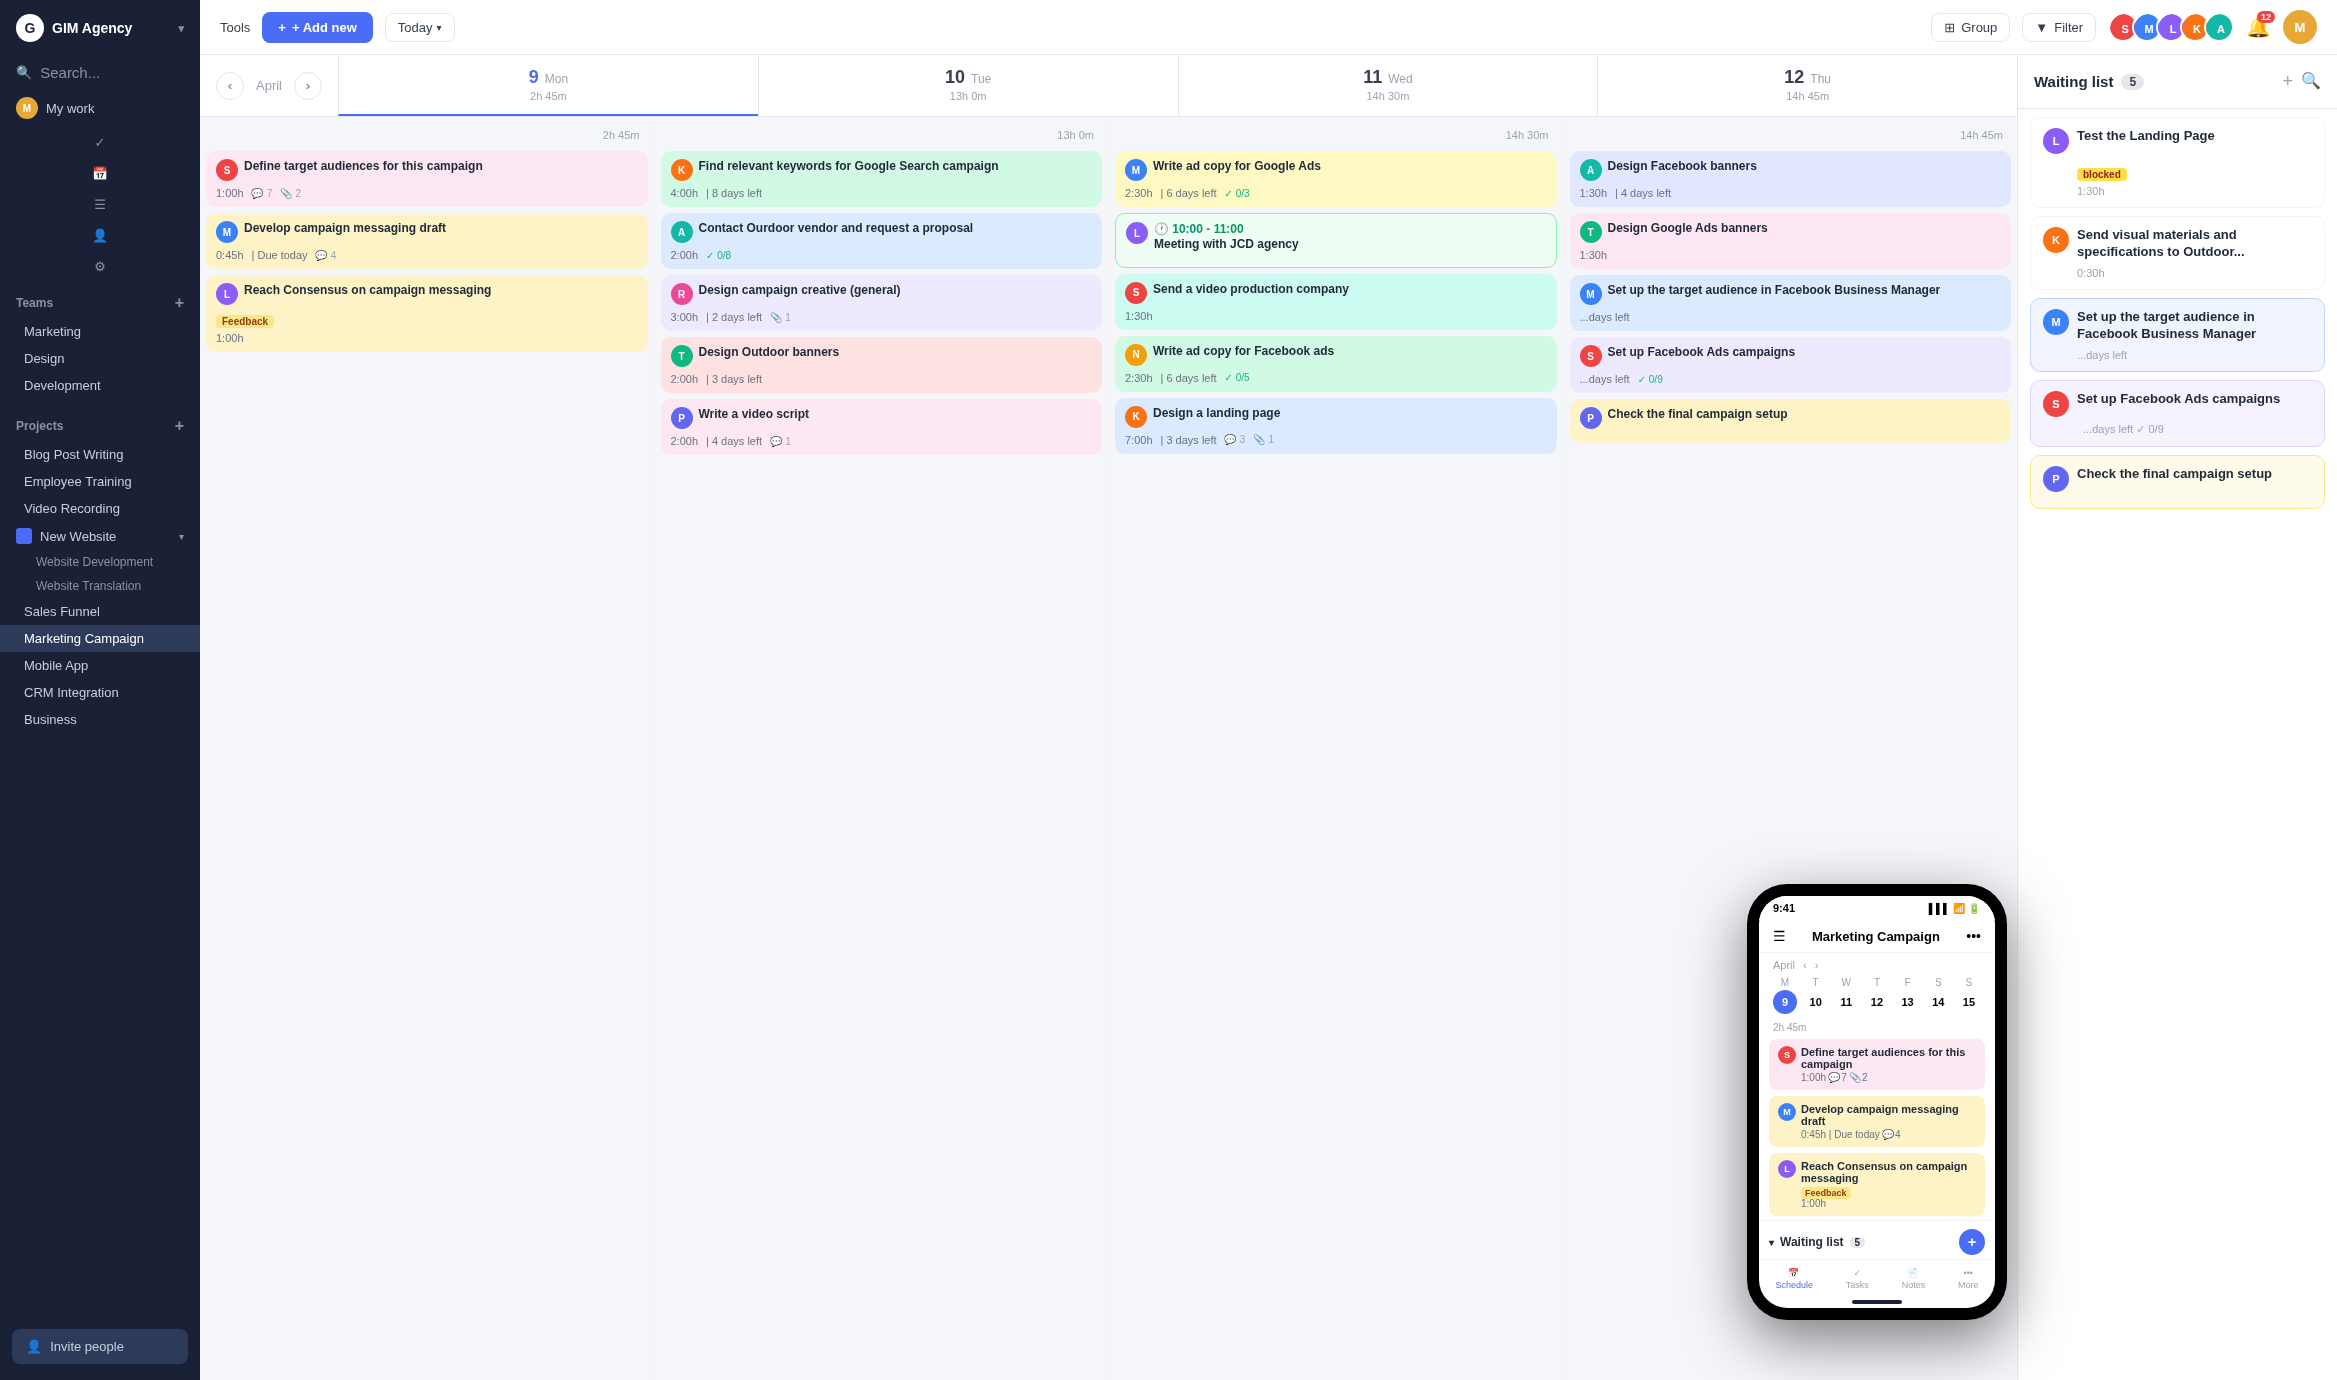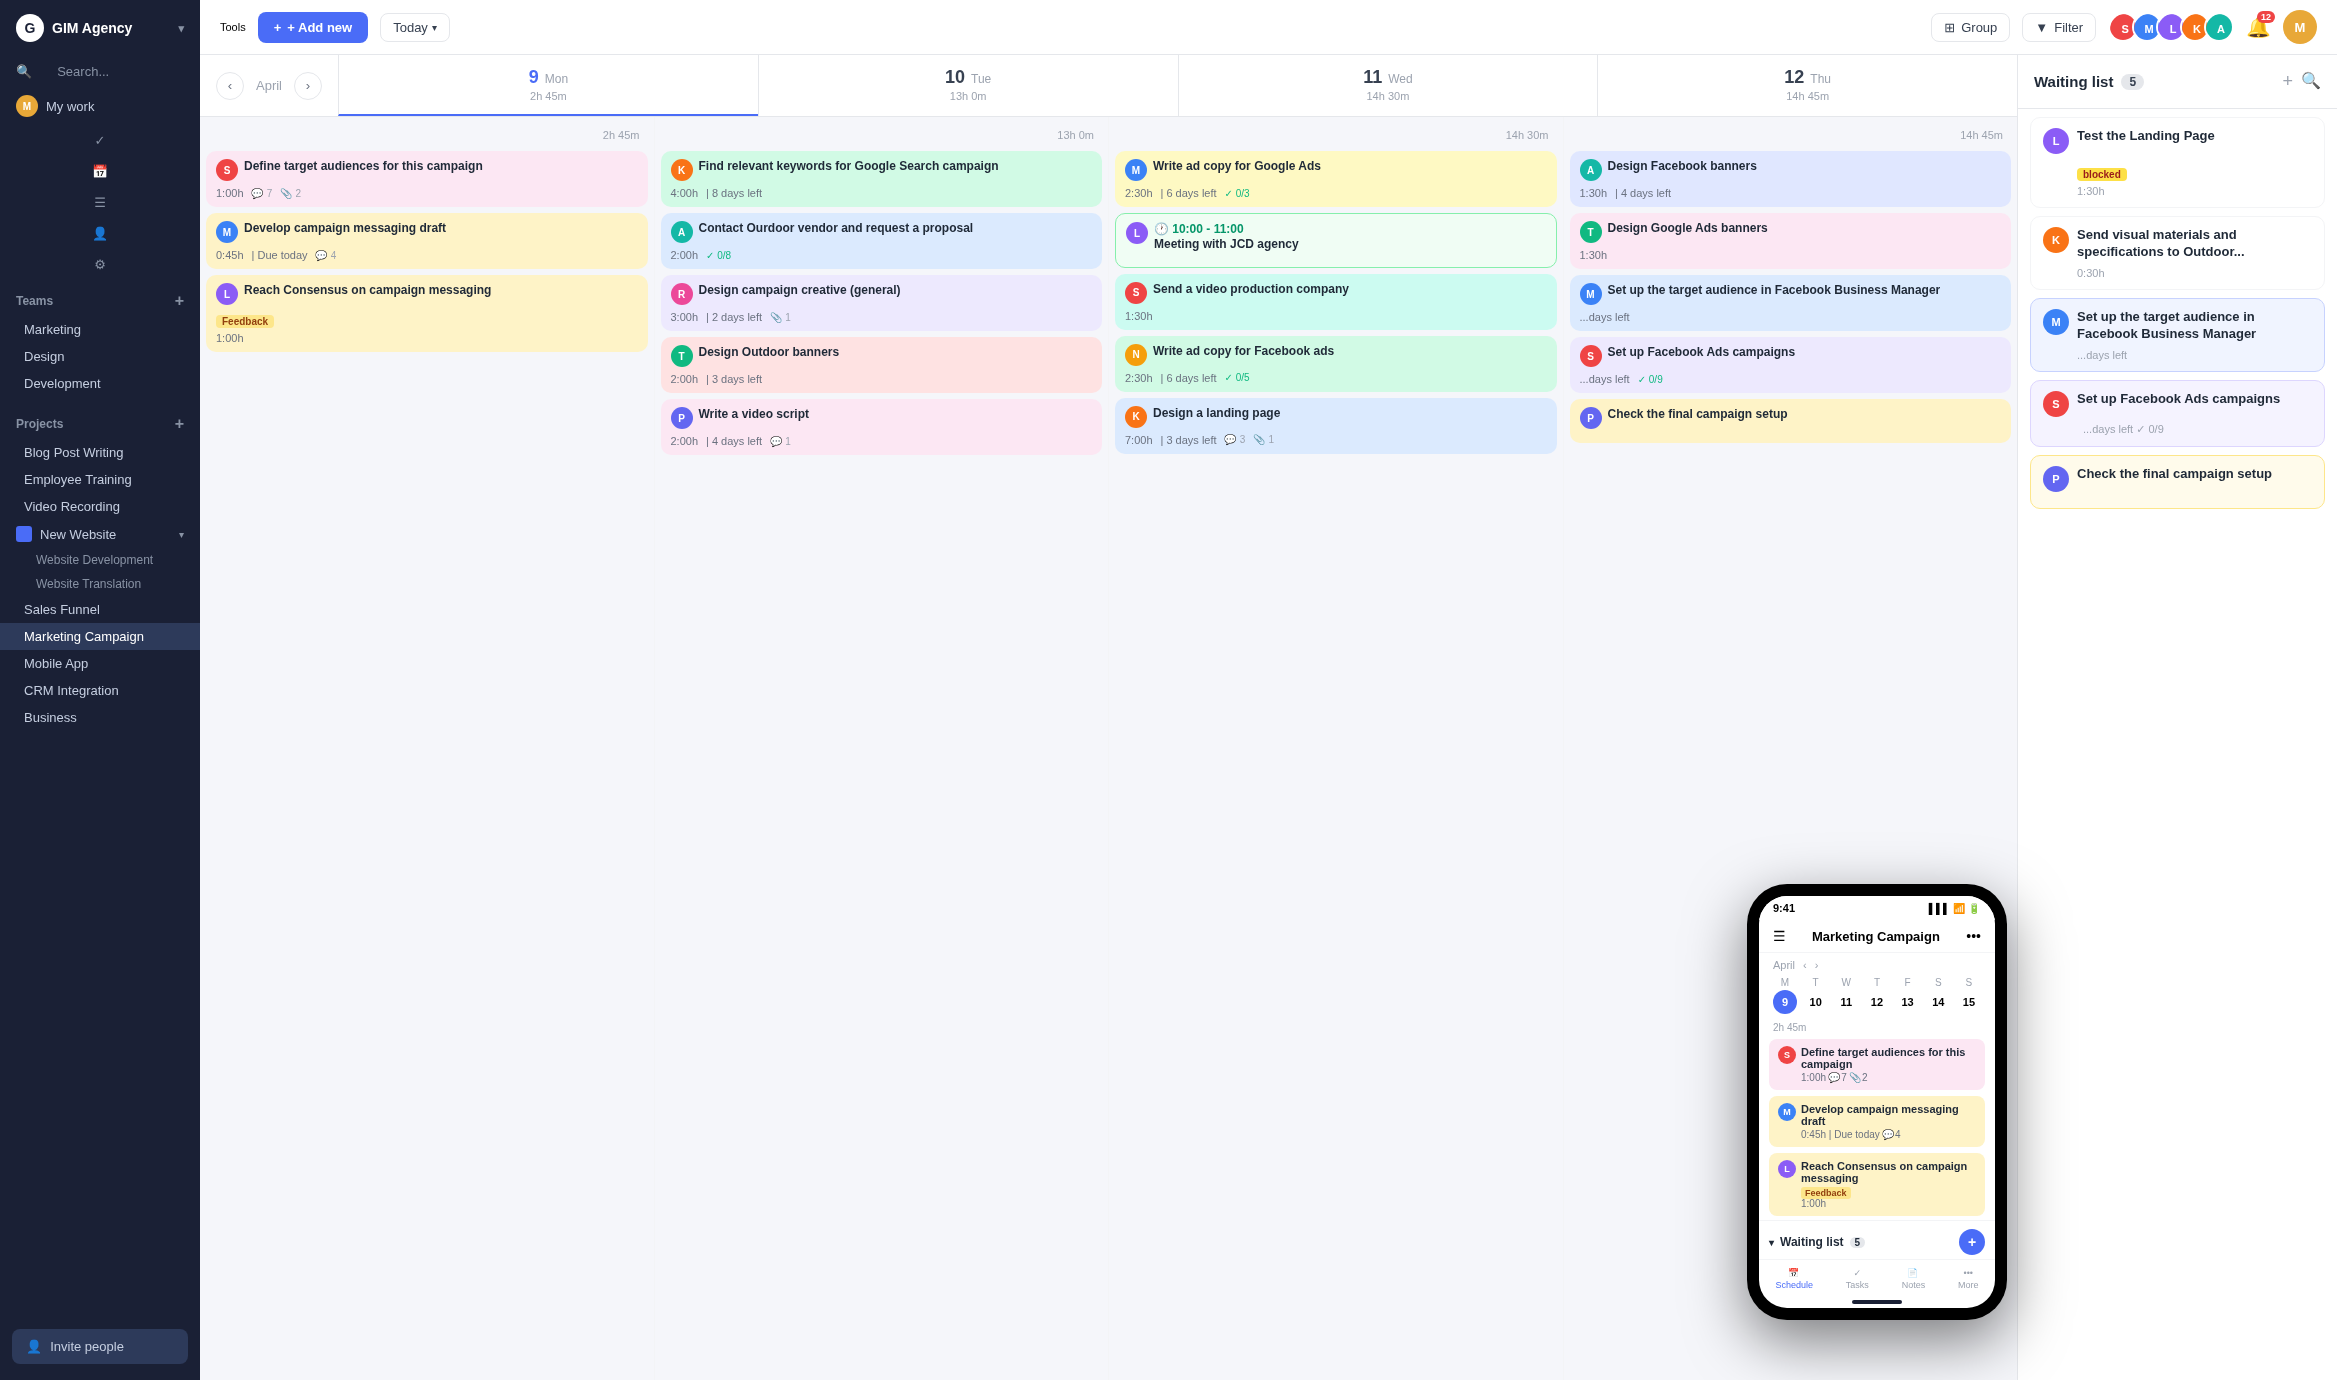--- a/index.html
+++ b/index.html
@@ -21,21 +21,21 @@
     .sidebar-item .folder-icon { width: 16px; height: 16px; background: #4a6cf7; border-radius: 3px; display: inline-block; margin-right: 2px; }
     .sidebar-sub-item { padding: 5px 16px 5px 36px; color: #8892a4; cursor: pointer; font-size: 12px; }
     .sidebar-tool { display: flex; align-items: center; justify-content: center; padding: 8px; cursor: pointer; color: #8892a4; }
     .sidebar-invite { margin: auto 12px 16px; background: #2d3a5a; border-radius: 8px; padding: 10px 14px; display: flex; align-items: center; gap: 8px; cursor: pointer; color: #c5cee0; font-size: 13px; }
 
     
     .main { flex: 1; display: flex; flex-direction: column; overflow: hidden; }
 
     
     .toolbar { display: flex; align-items: center; gap: 12px; padding: 10px 20px; background: #fff; border-bottom: 1px solid #e5e7eb; }
-    .toolbar-title { font-size: 11px; font-weight: 500; color: #000000; }
+    .toolbar-title { font-size: 13px; font-weight: 500; color: #404040; }
     .toolbar-spacer { flex: 1; }
     .btn-add { background: #4a6cf7; color: #fff; border: none; border-radius: 8px; padding: 8px 16px; font-size: 13px; font-weight: 600; cursor: pointer; display: flex; align-items: center; gap: 6px; }
     .btn-today { border: 1px solid #e5e7eb; background: #fff; border-radius: 8px; padding: 6px 12px; font-size: 13px; cursor: pointer; display: flex; align-items: center; gap: 4px; color: #374151; }
     .btn-group { border: 1px solid #e5e7eb; background: #fff; border-radius: 8px; padding: 6px 12px; font-size: 13px; cursor: pointer; display: flex; align-items: center; gap: 6px; color: #374151; }
     .btn-filter { border: 1px solid #e5e7eb; background: #fff; border-radius: 8px; padding: 6px 12px; font-size: 13px; cursor: pointer; display: flex; align-items: center; gap: 6px; color: #374151; }
     .avatars { display: flex; align-items: center; }
     .avatars .av { width: 30px; height: 30px; border-radius: 50%; border: 2px solid #fff; margin-left: -6px; overflow: hidden; }
     .avatars .av:first-child { margin-left: 0; }
     .av-circle { width: 30px; height: 30px; border-radius: 50%; display: flex; align-items: center; justify-content: center; font-size: 11px; font-weight: 700; color: #fff; }
     .notif-btn { position: relative; cursor: pointer; }
@@ -142,21 +142,21 @@
 
 <div class="sidebar">
   <div class="sidebar-logo">
     <div class="logo-circle">G</div>
     <span>GIM Agency</span>
     <span style="margin-left:auto;color:#8892a4;font-size:11px;">▾</span>
   </div>
 
   <div class="sidebar-search">
     <span>🔍</span>
-    <span style="font-size:13px;margin-left:17px;">Search...</span>
+    <span style="font-size:15px;">Search...</span>
   </div>
 
   <div class="sidebar-my-work">
     <div class="avatar-sm">M</div>
     <span>My work</span>
   </div>
 
   <div style="display:flex;flex-direction:column;gap:0;">
     <div class="sidebar-tool">✓</div>
     <div class="sidebar-tool">📅</div>

